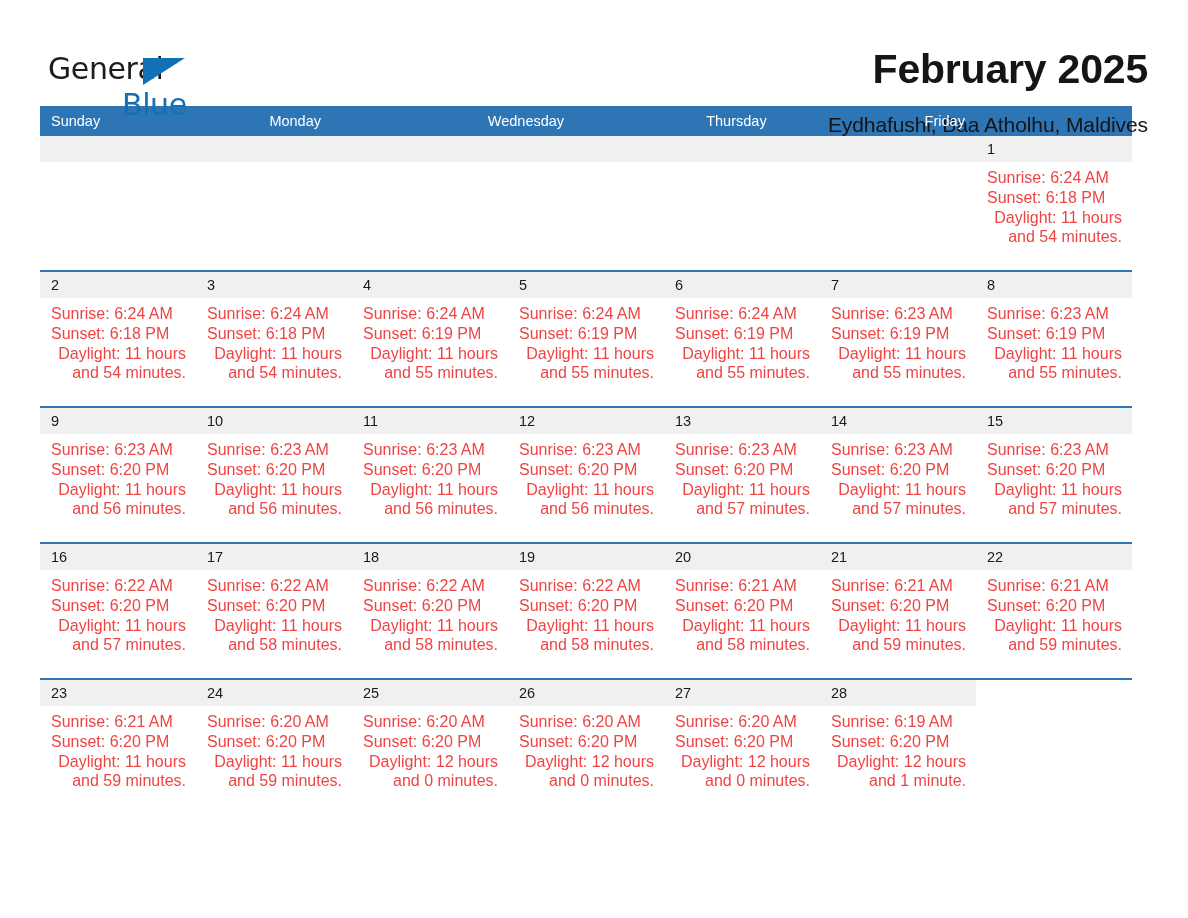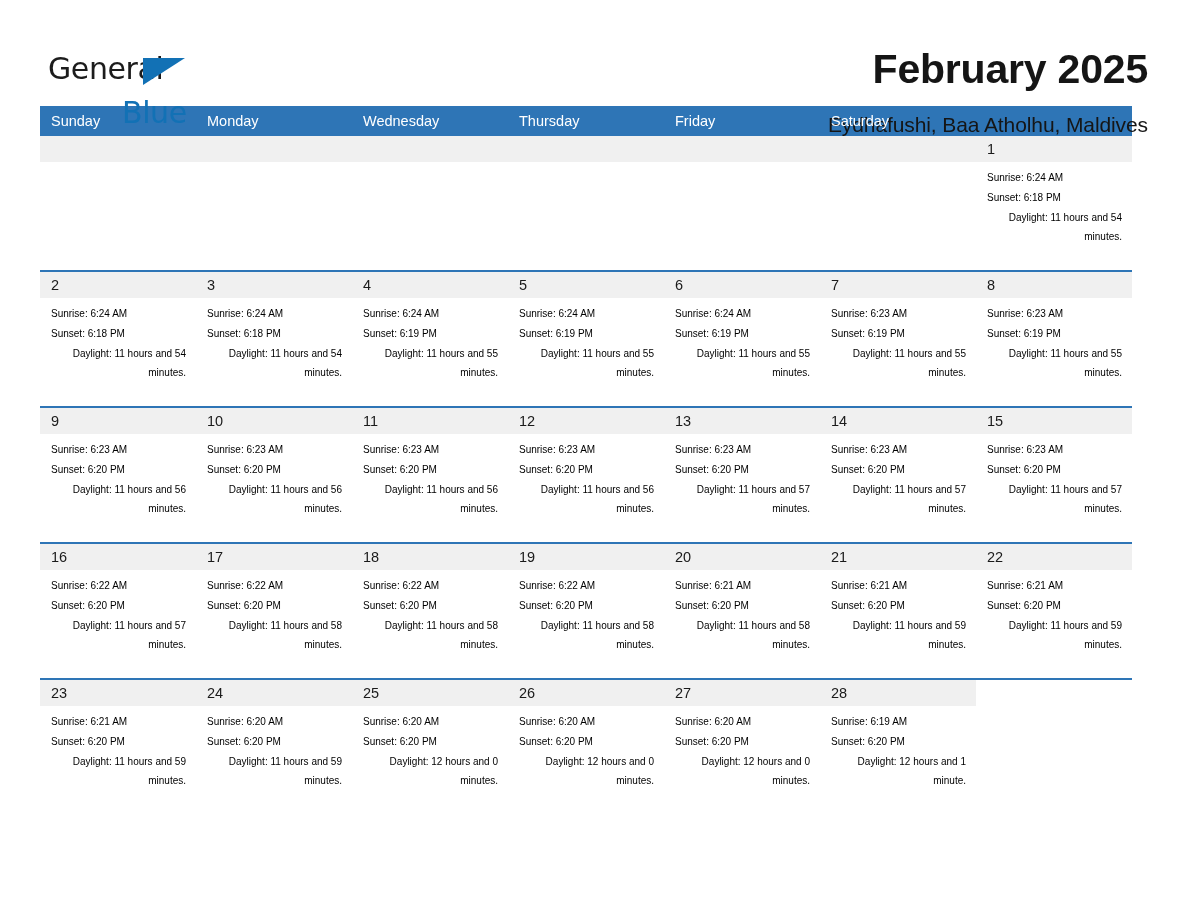--- a/index.html
+++ b/index.html
@@ -53,21 +53,21 @@
     left: 103px;
     top: 12px;
     width: 0;
     height: 0;
     border-left: 42px solid #1271b5;
     border-bottom: 27px solid transparent;
   }
   .logo-blue {
     position: absolute;
     left: 82px;
-    top: 52px;
+    top: 44px;
     font-size: 30px;
     letter-spacing: -0.4px;
     color: #1271b5;
     font-family: "DejaVu Sans", sans-serif;
     font-weight: 400;
   }
   .titles {
     text-align: right;
     padding-top: 2px;
   }
@@ -85,21 +85,21 @@
     margin-top: 22px;
     letter-spacing: -0.1px;
   }
 
   
   .cal {
     width: 1092px;
   }
   .weekdays {
     display: grid;
-    grid-template-columns: repeat(7, 1fr);
+    grid-template-columns: repeat(5, 1fr);
     background: #2e75b6;
     height: 30px;
   }
   .weekday {
     color: #ffffff;
     font-size: 14.5px;
     line-height: 30px;
     padding-left: 11px;
     white-space: nowrap;
   }
@@ -122,23 +122,23 @@
     background: #f0f0f0;
     height: 26px;
     font-size: 14.5px;
     line-height: 26px;
     padding-left: 11px;
     color: #1a1a1a;
   }
   .day.empty .day-num { background: #f0f0f0; }
   .day-body {
     padding: 6px 10px 0 11px;
-    font-size: 10px;
+    font-size: 16px;
     line-height: 19.8px;
-    color: #000000;
+    color: #ef4444;
   }
   .day-body div { white-space: nowrap; }
   .day-body .wrap { white-space: normal; text-align: right; }
 </style>
 </head>
 <body>
 
 <div class="page">
 
   <div class="header">

